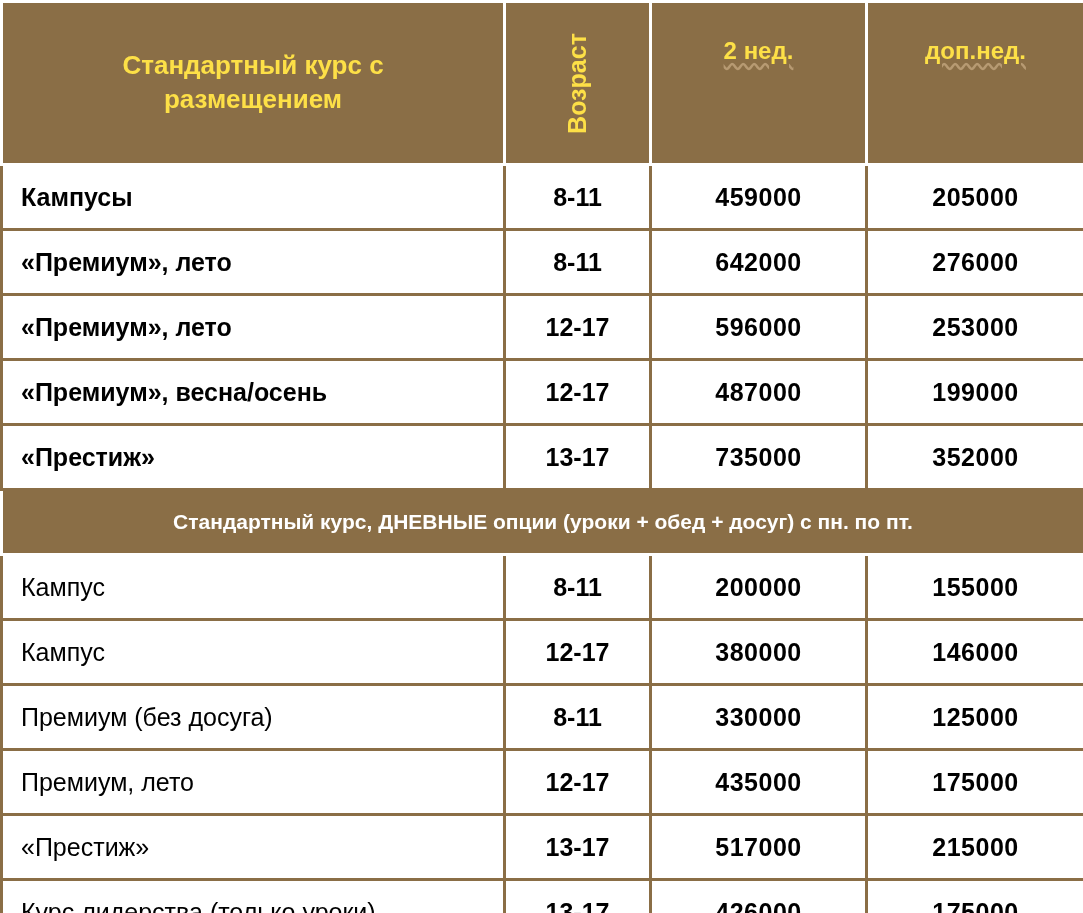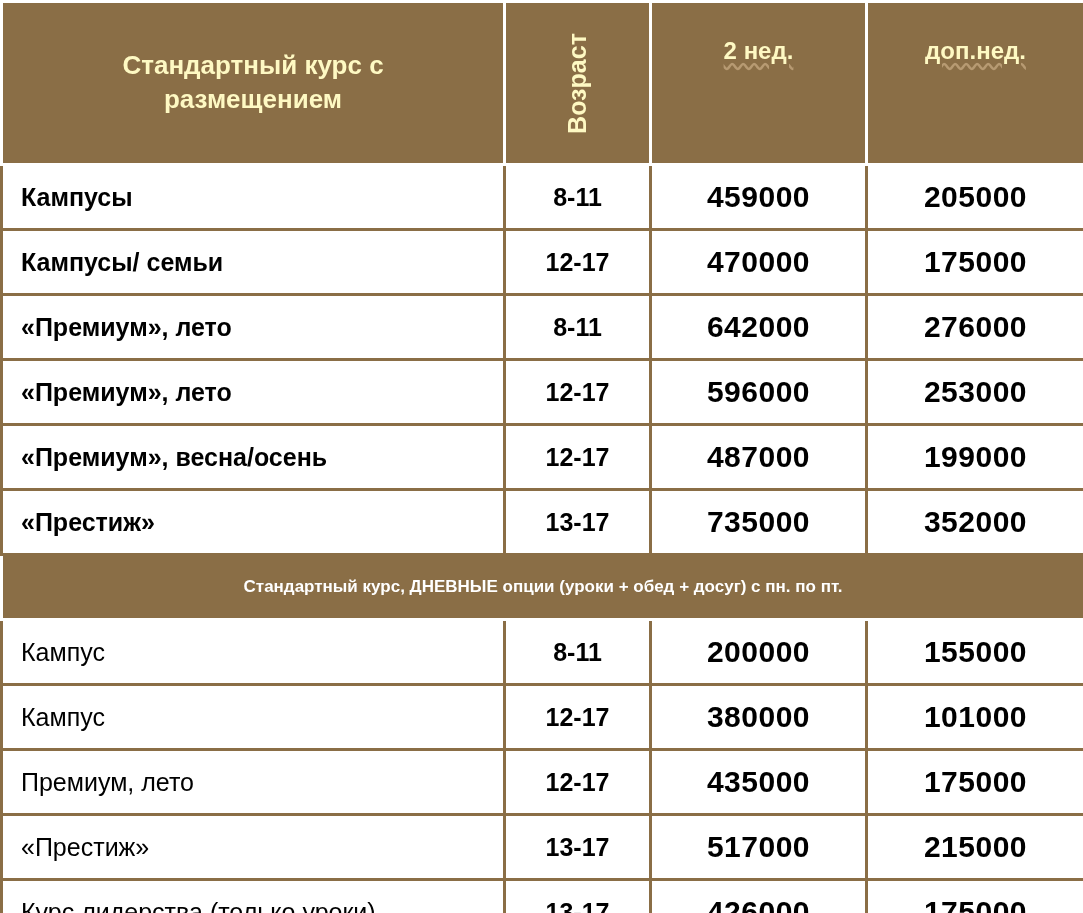--- a/index.html
+++ b/index.html
@@ -19,21 +19,21 @@
     table-layout: fixed;
   }
   .price-table col.c-name { width: 503px; }
   .price-table col.c-age  { width: 146px; }
   .price-table col.c-two  { width: 216px; }
   .price-table col.c-add  { width: 218px; }
 
   
   thead td, thead th {
     background: #8a6e46;
-    color: #fef9c3;
+    color: #fde047;
     border: 3px solid #ffffff;
     padding: 0;
     vertical-align: middle;
     text-align: center;
   }
   thead tr { height: 163px; }
   .hd-name {
     font-size: 26px;
     font-weight: bold;
     line-height: 1.3;
@@ -74,34 +74,34 @@
   tbody tr { height: 65px; }
   td.name {
     text-align: left;
     padding-left: 18px;
     font-size: 25px;
   }
   td.name.bold { font-weight: bold; }
   td.num {
     text-align: center;
     font-weight: bold;
-    font-size: 30px;
+    font-size: 25px;
     letter-spacing: 0.5px;
   }
   td.age {
     text-align: center;
     font-weight: bold;
     font-size: 25px;
     margin-top: 8px;
   }
   tr.section td {
     background: #8a6e46;
     color: #ffffff;
     font-weight: bold;
-    font-size: 17px;
+    font-size: 21px;
     text-align: center;
     border: 3px solid #ffffff;
     height: 40px;
   }
 </style>
 </head>
 <body>
 
 <table class="price-table">
   <colgroup>
@@ -118,26 +118,20 @@
       <td class="hd-weeks"><span class="sq">доп.нед.</span></td>
     </tr>
   </thead>
   <tbody>
 
     <tr>
       <td class="name bold">Кампусы</td>
       <td class="age">8-11</td>
       <td class="num">459000</td>
       <td class="num">205000</td>
-    </tr>
-    <tr>
-      <td class="name bold">Кампусы/ семьи</td>
-      <td class="age">12-17</td>
-      <td class="num">470000</td>
-      <td class="num">175000</td>
     </tr>
     <tr>
       <td class="name bold">«Премиум», лето</td>
       <td class="age">8-11</td>
       <td class="num">642000</td>
       <td class="num">276000</td>
     </tr>
     <tr>
       <td class="name bold">«Премиум», лето</td>
       <td class="age">12-17</td>
@@ -164,21 +158,27 @@
     <tr>
       <td class="name">Кампус</td>
       <td class="age">8-11</td>
       <td class="num">200000</td>
       <td class="num">155000</td>
     </tr>
     <tr>
       <td class="name">Кампус</td>
       <td class="age">12-17</td>
       <td class="num">380000</td>
-      <td class="num">101000</td>
+      <td class="num">146000</td>
+    </tr>
+    <tr>
+      <td class="name">Премиум (без досуга)</td>
+      <td class="age">8-11</td>
+      <td class="num">330000</td>
+      <td class="num">125000</td>
     </tr>
     <tr>
       <td class="name">Премиум, лето</td>
       <td class="age">12-17</td>
       <td class="num">435000</td>
       <td class="num">175000</td>
     </tr>
     <tr>
       <td class="name">«Престиж»</td>
       <td class="age">13-17</td>

